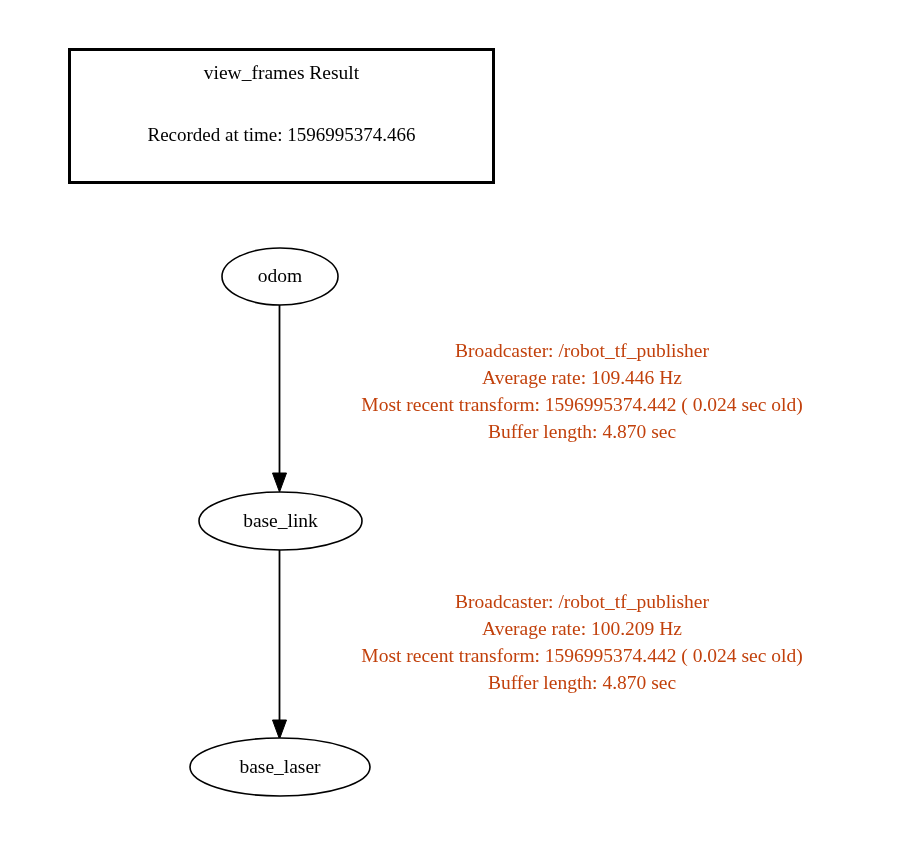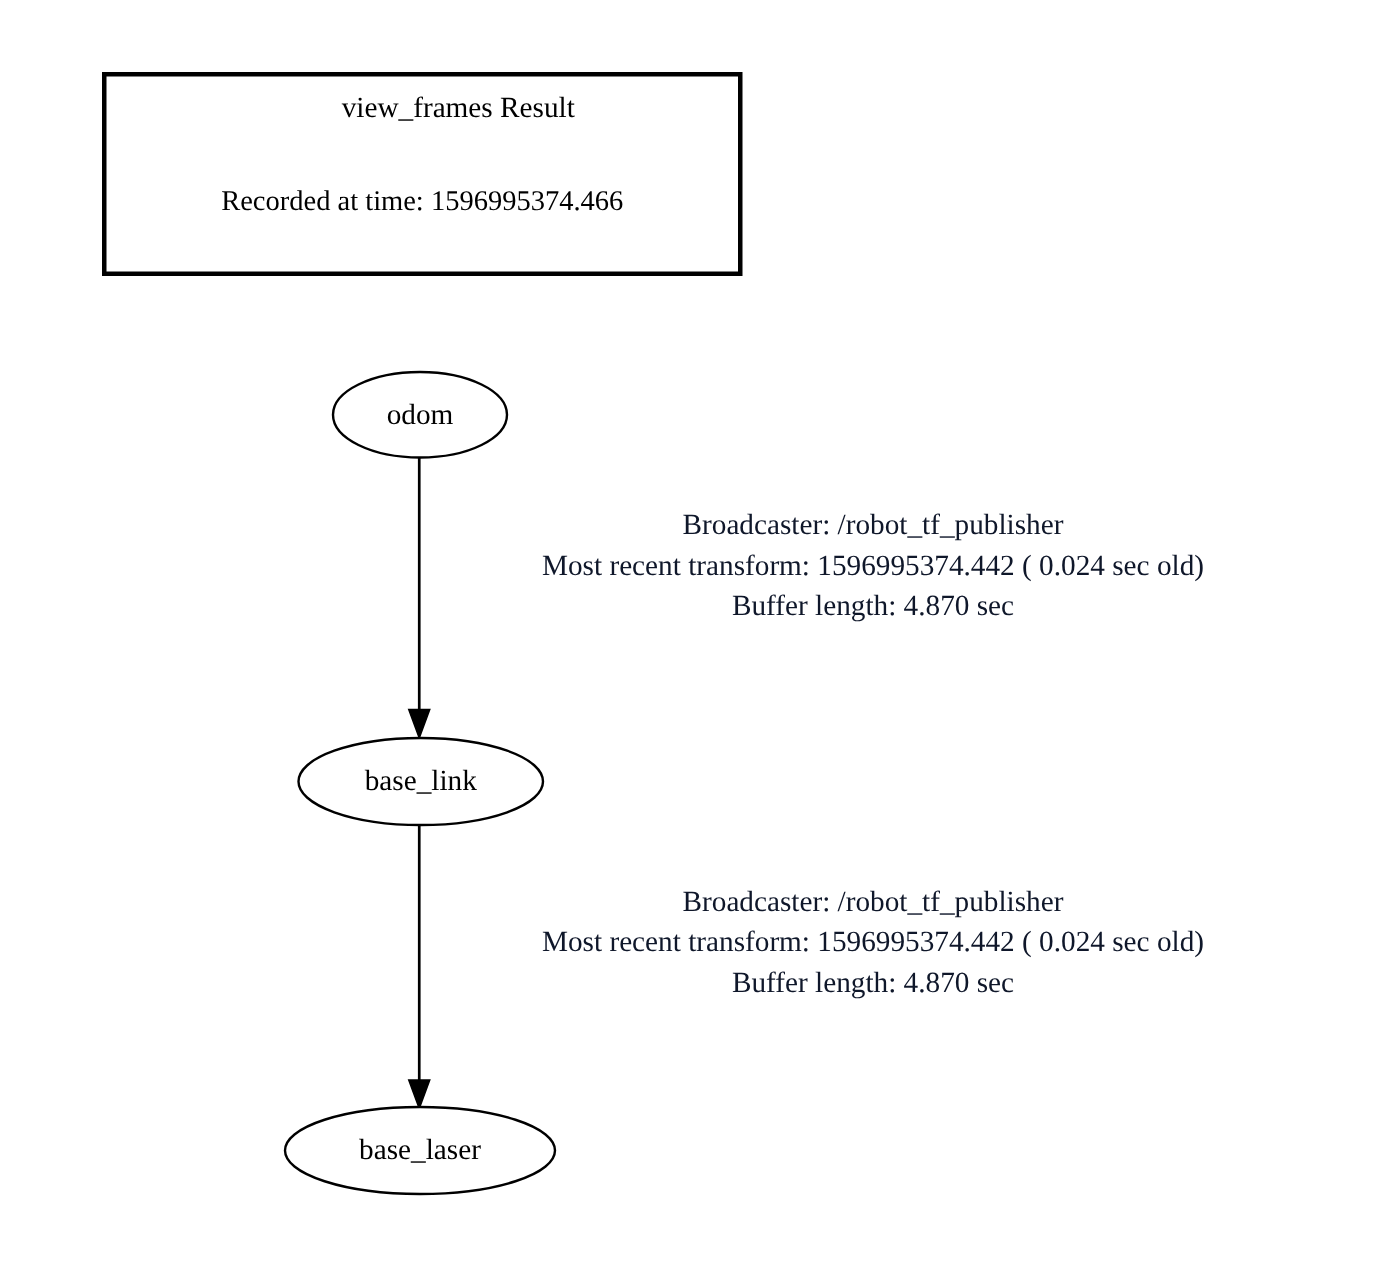--- a/index.html
+++ b/index.html
@@ -33,21 +33,20 @@
   }
   .result-title {
     position: absolute;
     left: 0;
     top: 10px;
     width: 100%;
     text-align: center;
     font-size: 19.5px;
     line-height: 24px;
     white-space: nowrap;
-    padding-left: 24px;
   }
   .result-subtitle {
     position: absolute;
     left: 0;
     top: 72px;
     width: 100%;
     text-align: center;
     font-size: 19px;
     line-height: 24px;
     white-space: nowrap;
@@ -84,21 +83,21 @@
     stroke-width: 1;
   }
 
   
   .edge-label {
     position: absolute;
     text-align: center;
     font-size: 19.5px;
     line-height: 27px;
     white-space: nowrap;
-    color: #0f172a;
+    color: #c2410c;
   }
   .edge-label .line {
     display: block;
   }
   #edge-label-1 {
     left: 282px;
     top: 337px;
     width: 600px;
   }
   #edge-label-2 {
@@ -140,23 +139,25 @@
     </g>
 
     <g>
       <ellipse class="node-ellipse" cx="280" cy="767" rx="90" ry="29"></ellipse>
       <text class="node-text" x="280" y="768.5">base_laser</text>
     </g>
   </svg>
 
   <div class="edge-label" id="edge-label-1">
     <span class="line">Broadcaster: /robot_tf_publisher</span>
+    <span class="line">Average rate: 109.446 Hz</span>
     <span class="line">Most recent transform: 1596995374.442 ( 0.024 sec old)</span>
     <span class="line">Buffer length: 4.870 sec</span>
   </div>
 
   <div class="edge-label" id="edge-label-2">
     <span class="line">Broadcaster: /robot_tf_publisher</span>
+    <span class="line">Average rate: 100.209 Hz</span>
     <span class="line">Most recent transform: 1596995374.442 ( 0.024 sec old)</span>
     <span class="line">Buffer length: 4.870 sec</span>
   </div>
 
 </div>
 
 </body></html>

